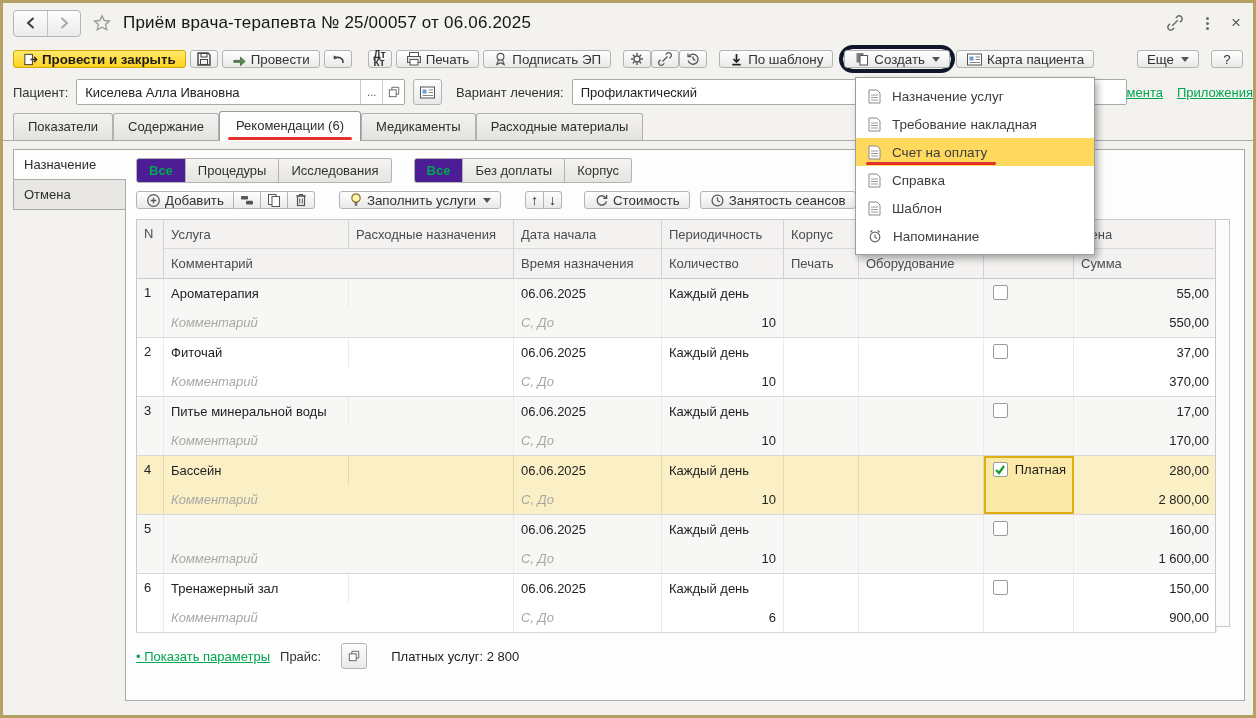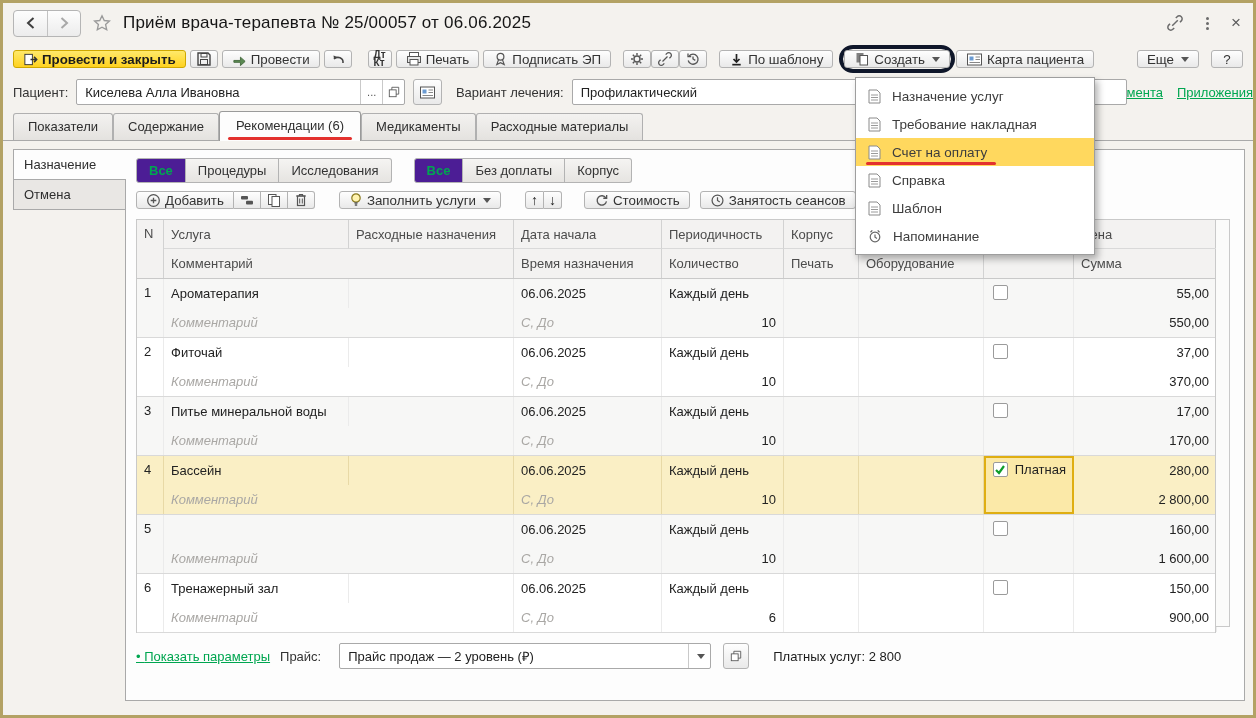--- a/index.html
+++ b/index.html
@@ -517,26 +517,20 @@
             <div class="cell c9 r2 num">900,00</div>
           </div>
 
         </div>
         <div class="vscroll"></div>
       </div>
 
       <div class="tfoot">
         <a class="showparams">Показать параметры</a>
         <span class="lbl">Прайс:</span>
-        <div class="field combo">
-          <span class="fi-text">Прайс продаж — 2 уровень (₽)</span>
-          <span class="fi-btn">
-              <span class="caret"></span>
-            </span>
-        </div>
         <span class="sqbtn" style="margin-left:2px;width:26px;">
           <svg width="12" height="12" viewBox="0 0 14 14">
               <rect x="1.5" y="4.5" width="8" height="8" fill="#fff" stroke="#555"></rect>
               <path d="M4.5 4.5v-3h8v8h-3" fill="none" stroke="#555"></path>
             </svg>
         </span>
         <span class="paid-total">
           <span>Платных услуг:</span> <span>2 800</span>
         </span>
       </div>

